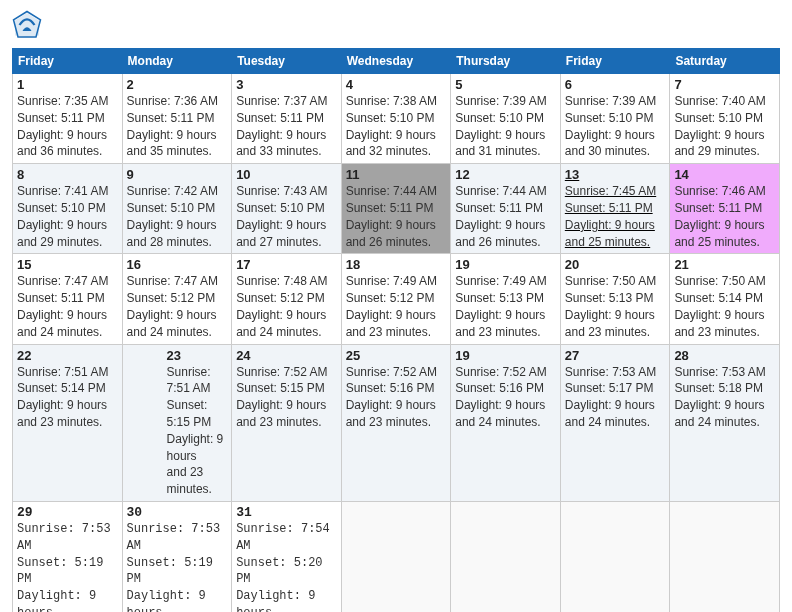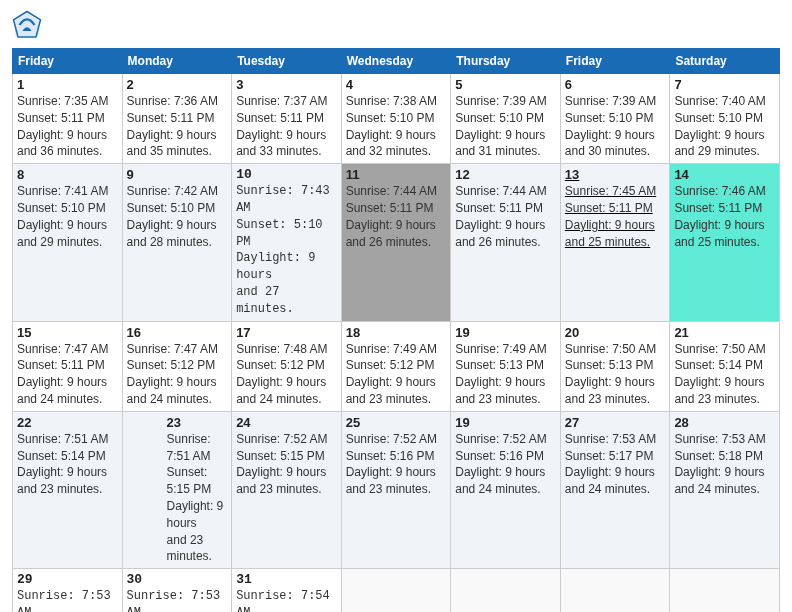--- a/index.html
+++ b/index.html
@@ -161,37 +161,37 @@
         </tr>
         <tr>
           <td style="background: rgb(240, 244, 248);">
             <span class="day-num">8</span>
             <div class="day-info">Sunrise: 7:41 AM<br>Sunset: 5:10 PM<br>Daylight: 9 hours<br>and 29 minutes.</div>
           </td>
           <td style="background: rgb(240, 244, 248);">
             <span class="day-num">9</span>
             <div class="day-info">Sunrise: 7:42 AM<br>Sunset: 5:10 PM<br>Daylight: 9 hours<br>and 28 minutes.</div>
           </td>
-          <td style="background: rgb(240, 244, 248); font-family: Liberation Mono, monospace;">
+          <td style="background: rgb(240, 244, 248);">
             <span class="day-num">10</span>
             <div class="day-info">Sunrise: 7:43 AM<br>Sunset: 5:10 PM<br>Daylight: 9 hours<br>and 27 minutes.</div>
           </td>
           <td style="background: #a3a3a3;">
             <span class="day-num">11</span>
             <div class="day-info">Sunrise: 7:44 AM<br>Sunset: 5:11 PM<br>Daylight: 9 hours<br>and 26 minutes.</div>
           </td>
           <td style="background: rgb(240, 244, 248);">
             <span class="day-num">12</span>
             <div class="day-info">Sunrise: 7:44 AM<br>Sunset: 5:11 PM<br>Daylight: 9 hours<br>and 26 minutes.</div>
           </td>
           <td style="background: rgb(240, 244, 248); text-decoration: underline;">
             <span class="day-num">13</span>
             <div class="day-info">Sunrise: 7:45 AM<br>Sunset: 5:11 PM<br>Daylight: 9 hours<br>and 25 minutes.</div>
           </td>
-          <td style="background: #5eead4;">
+          <td style="background: #f0abfc;">
             <span class="day-num">14</span>
             <div class="day-info">Sunrise: 7:46 AM<br>Sunset: 5:11 PM<br>Daylight: 9 hours<br>and 25 minutes.</div>
           </td>
         </tr>
         <tr>
           <td>
             <span class="day-num">15</span>
             <div class="day-info">Sunrise: 7:47 AM<br>Sunset: 5:11 PM<br>Daylight: 9 hours<br>and 24 minutes.</div>
           </td>
           <td>

